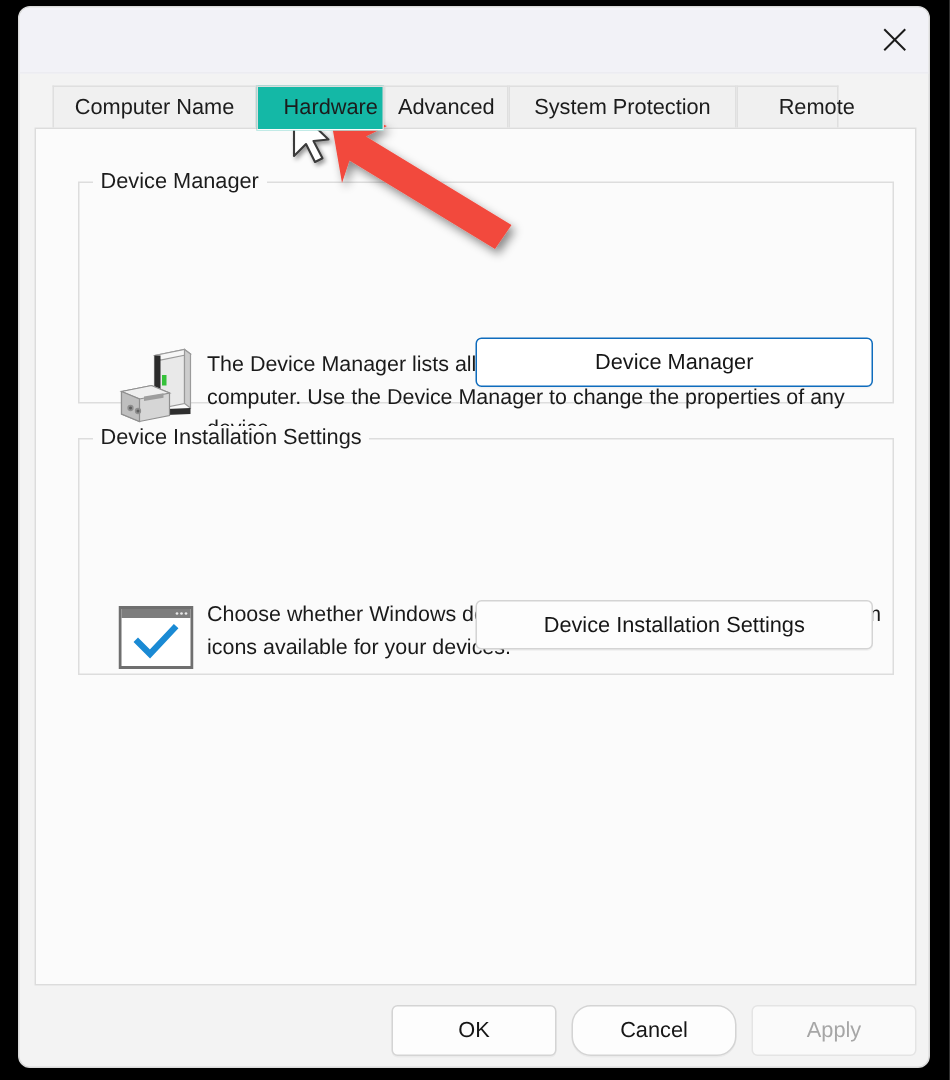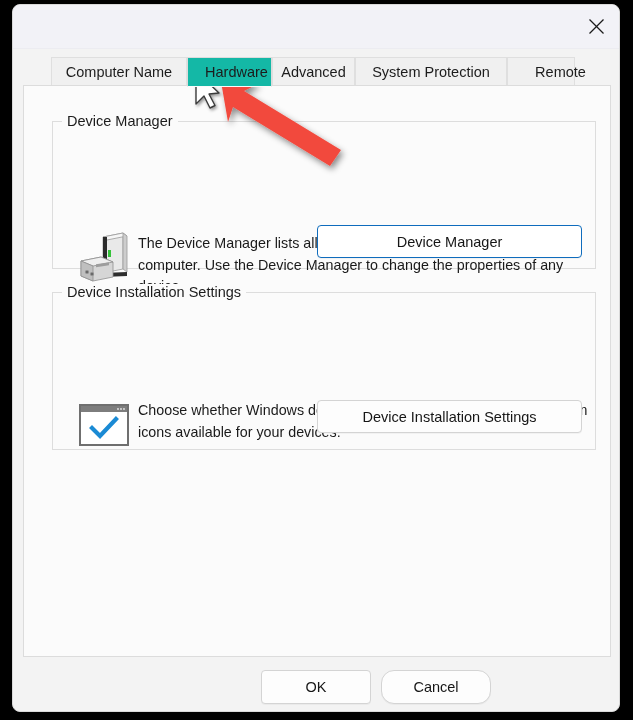--- a/index.html
+++ b/index.html
@@ -62,21 +62,21 @@
     display: flex;
     align-items: center;
     justify-content: center;
     cursor: default;
   }
   .close-btn svg { display:block; }
 
   
   .tabstrip {
     position: absolute;
-    left: 26px;
+    left: 10px;
     top: 52px;
     height: 45px;
     width: 588px;
   }
   .tab {
     position: absolute;
     top: 0;
     height: 29px;
     box-sizing: border-box;
     background: #f0f0f0;
@@ -292,20 +292,23 @@
         <span>Device Installation Settings</span>
       </div>
 
     </div>
 
     <div class="btn footer-btn" style="left:248px; width:110px;">
       <span>OK</span>
     </div>
     <div class="btn footer-btn" style="left:368px; width:110px;border-radius:13px;">
       <span>Cancel</span>
+    </div>
+    <div class="btn footer-btn disabled" style="left:488px; width:110px;">
+      <span>Apply</span>
     </div>
 
   </div>
 
   <svg class="overlay" width="633" height="720" viewBox="0 0 633 720">
     <defs>
       <filter id="softshadow" x="-50%" y="-50%" width="220%" height="220%">
         <feDropShadow dx="2.5" dy="3.5" stdDeviation="3.2" flood-color="#000000" flood-opacity="0.45"></feDropShadow>
       </filter>
       <filter id="curshadow" x="-50%" y="-50%" width="220%" height="220%">

